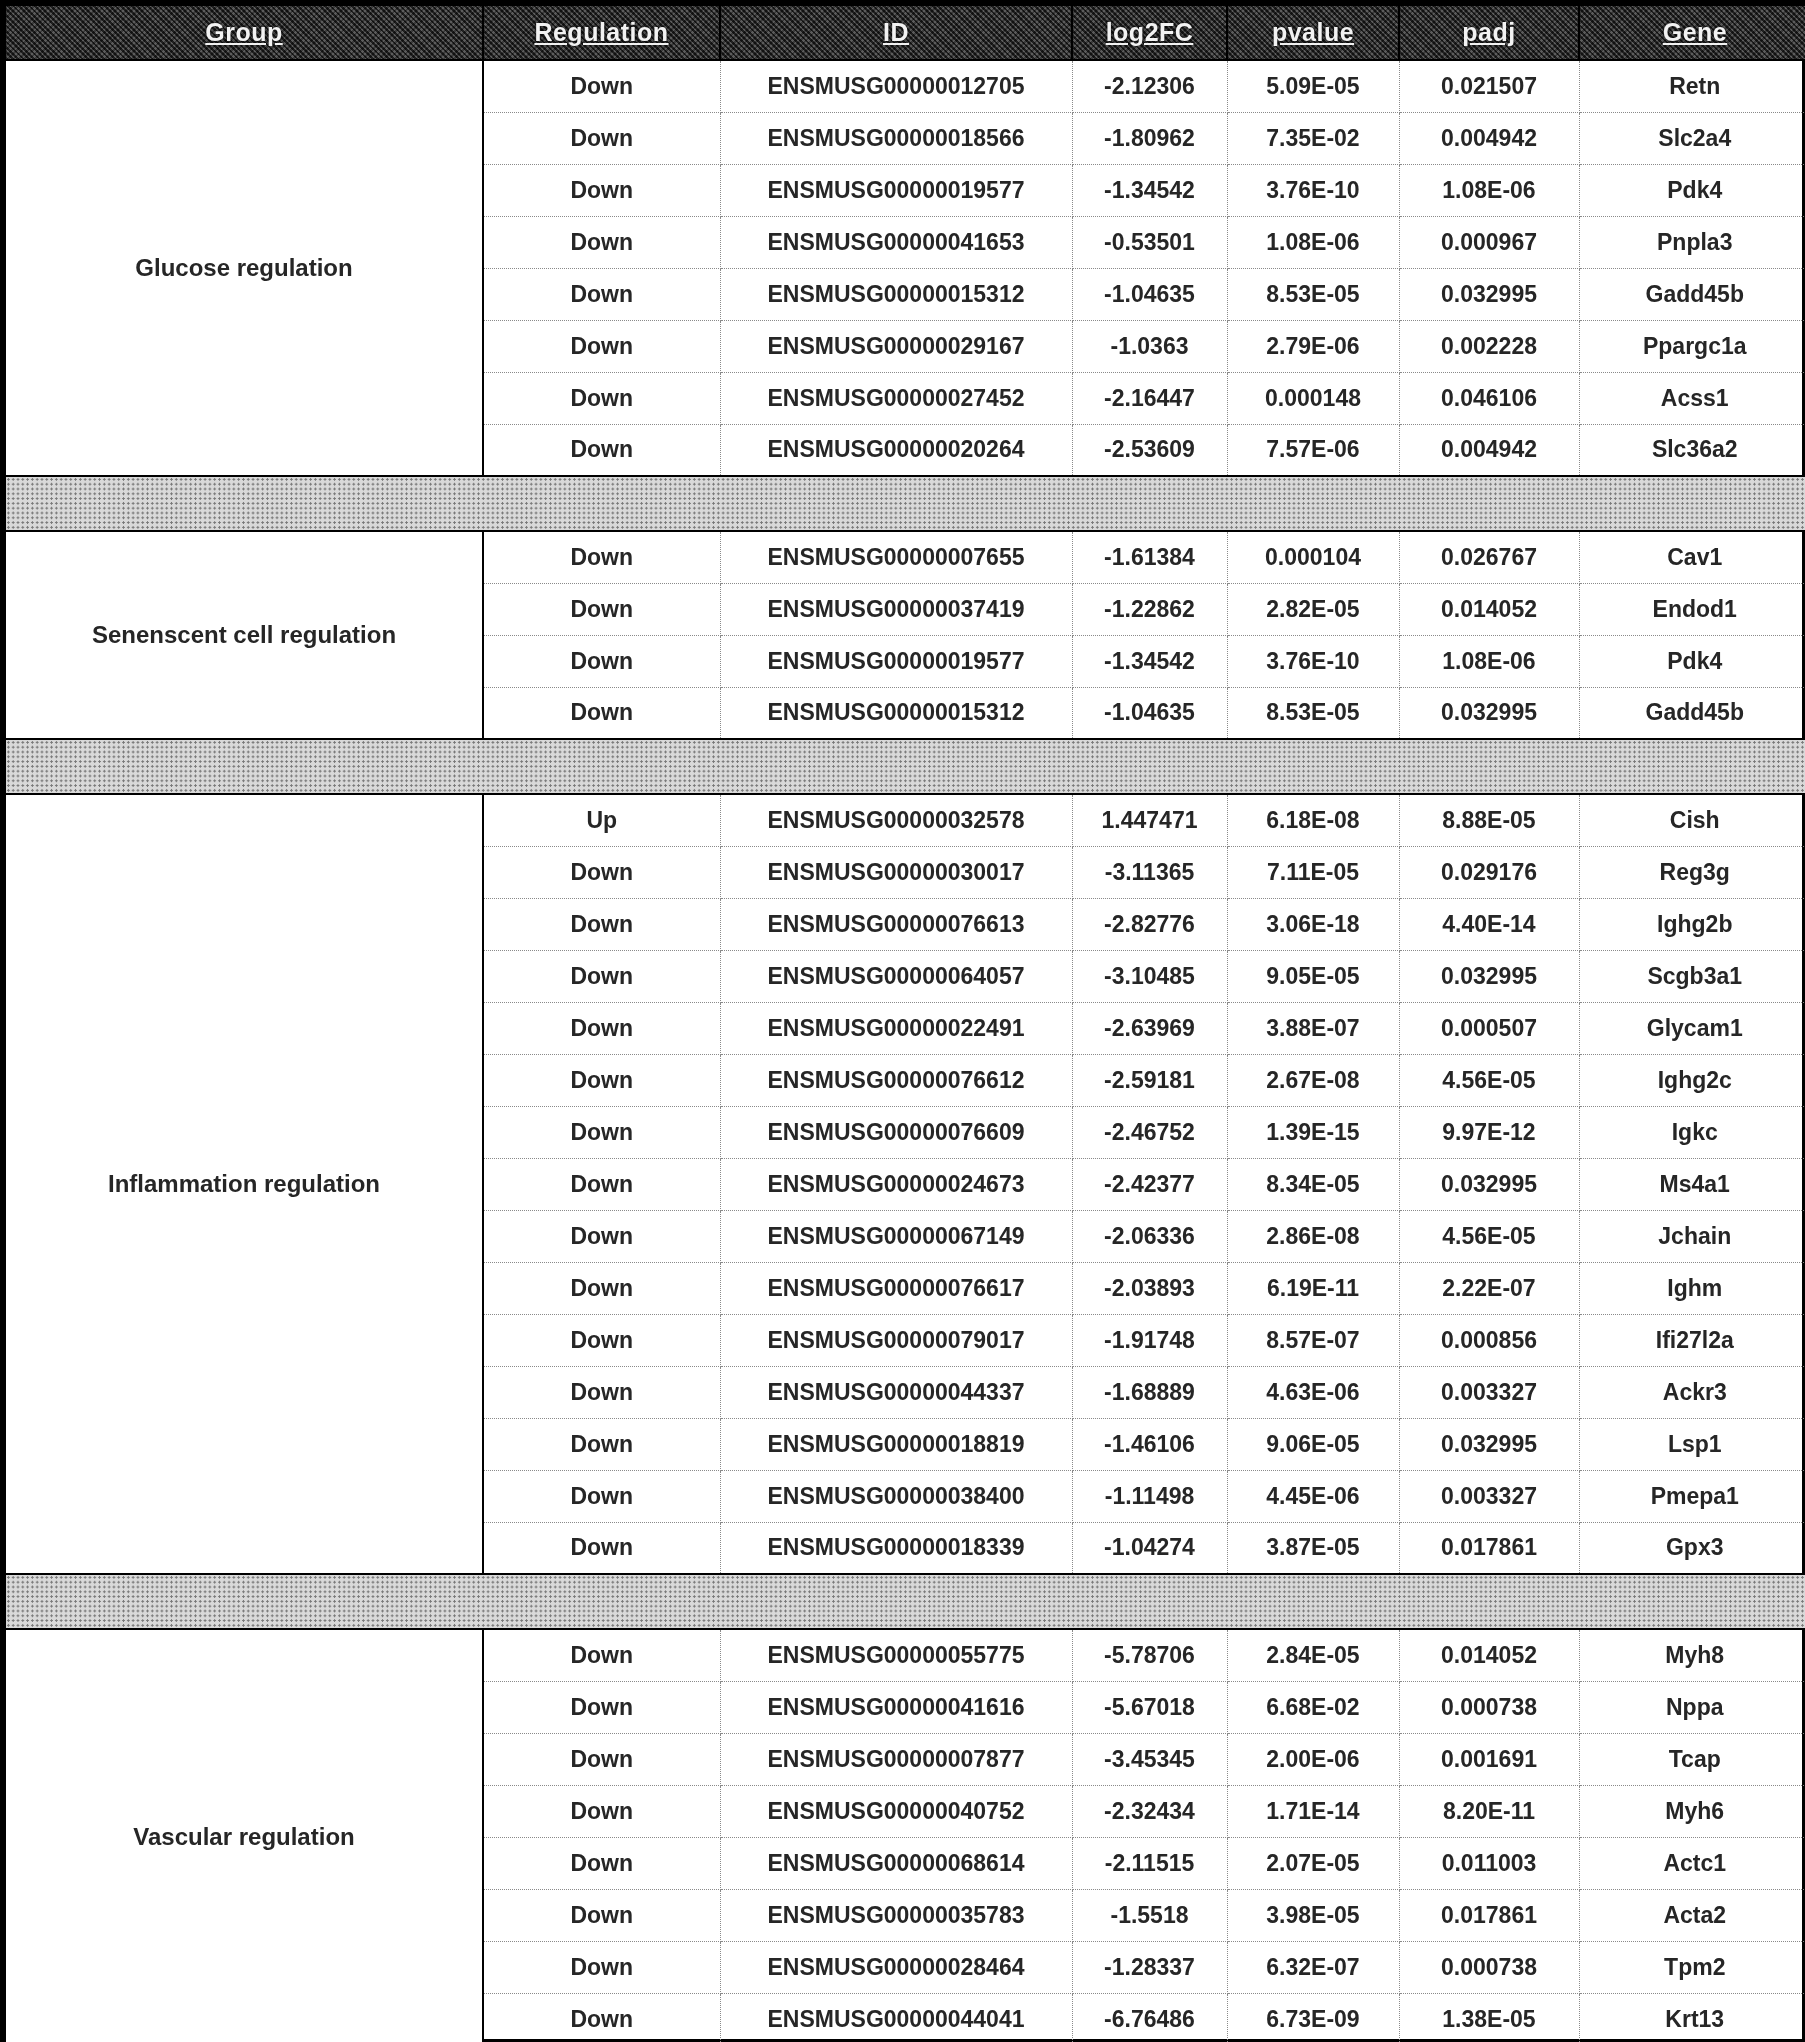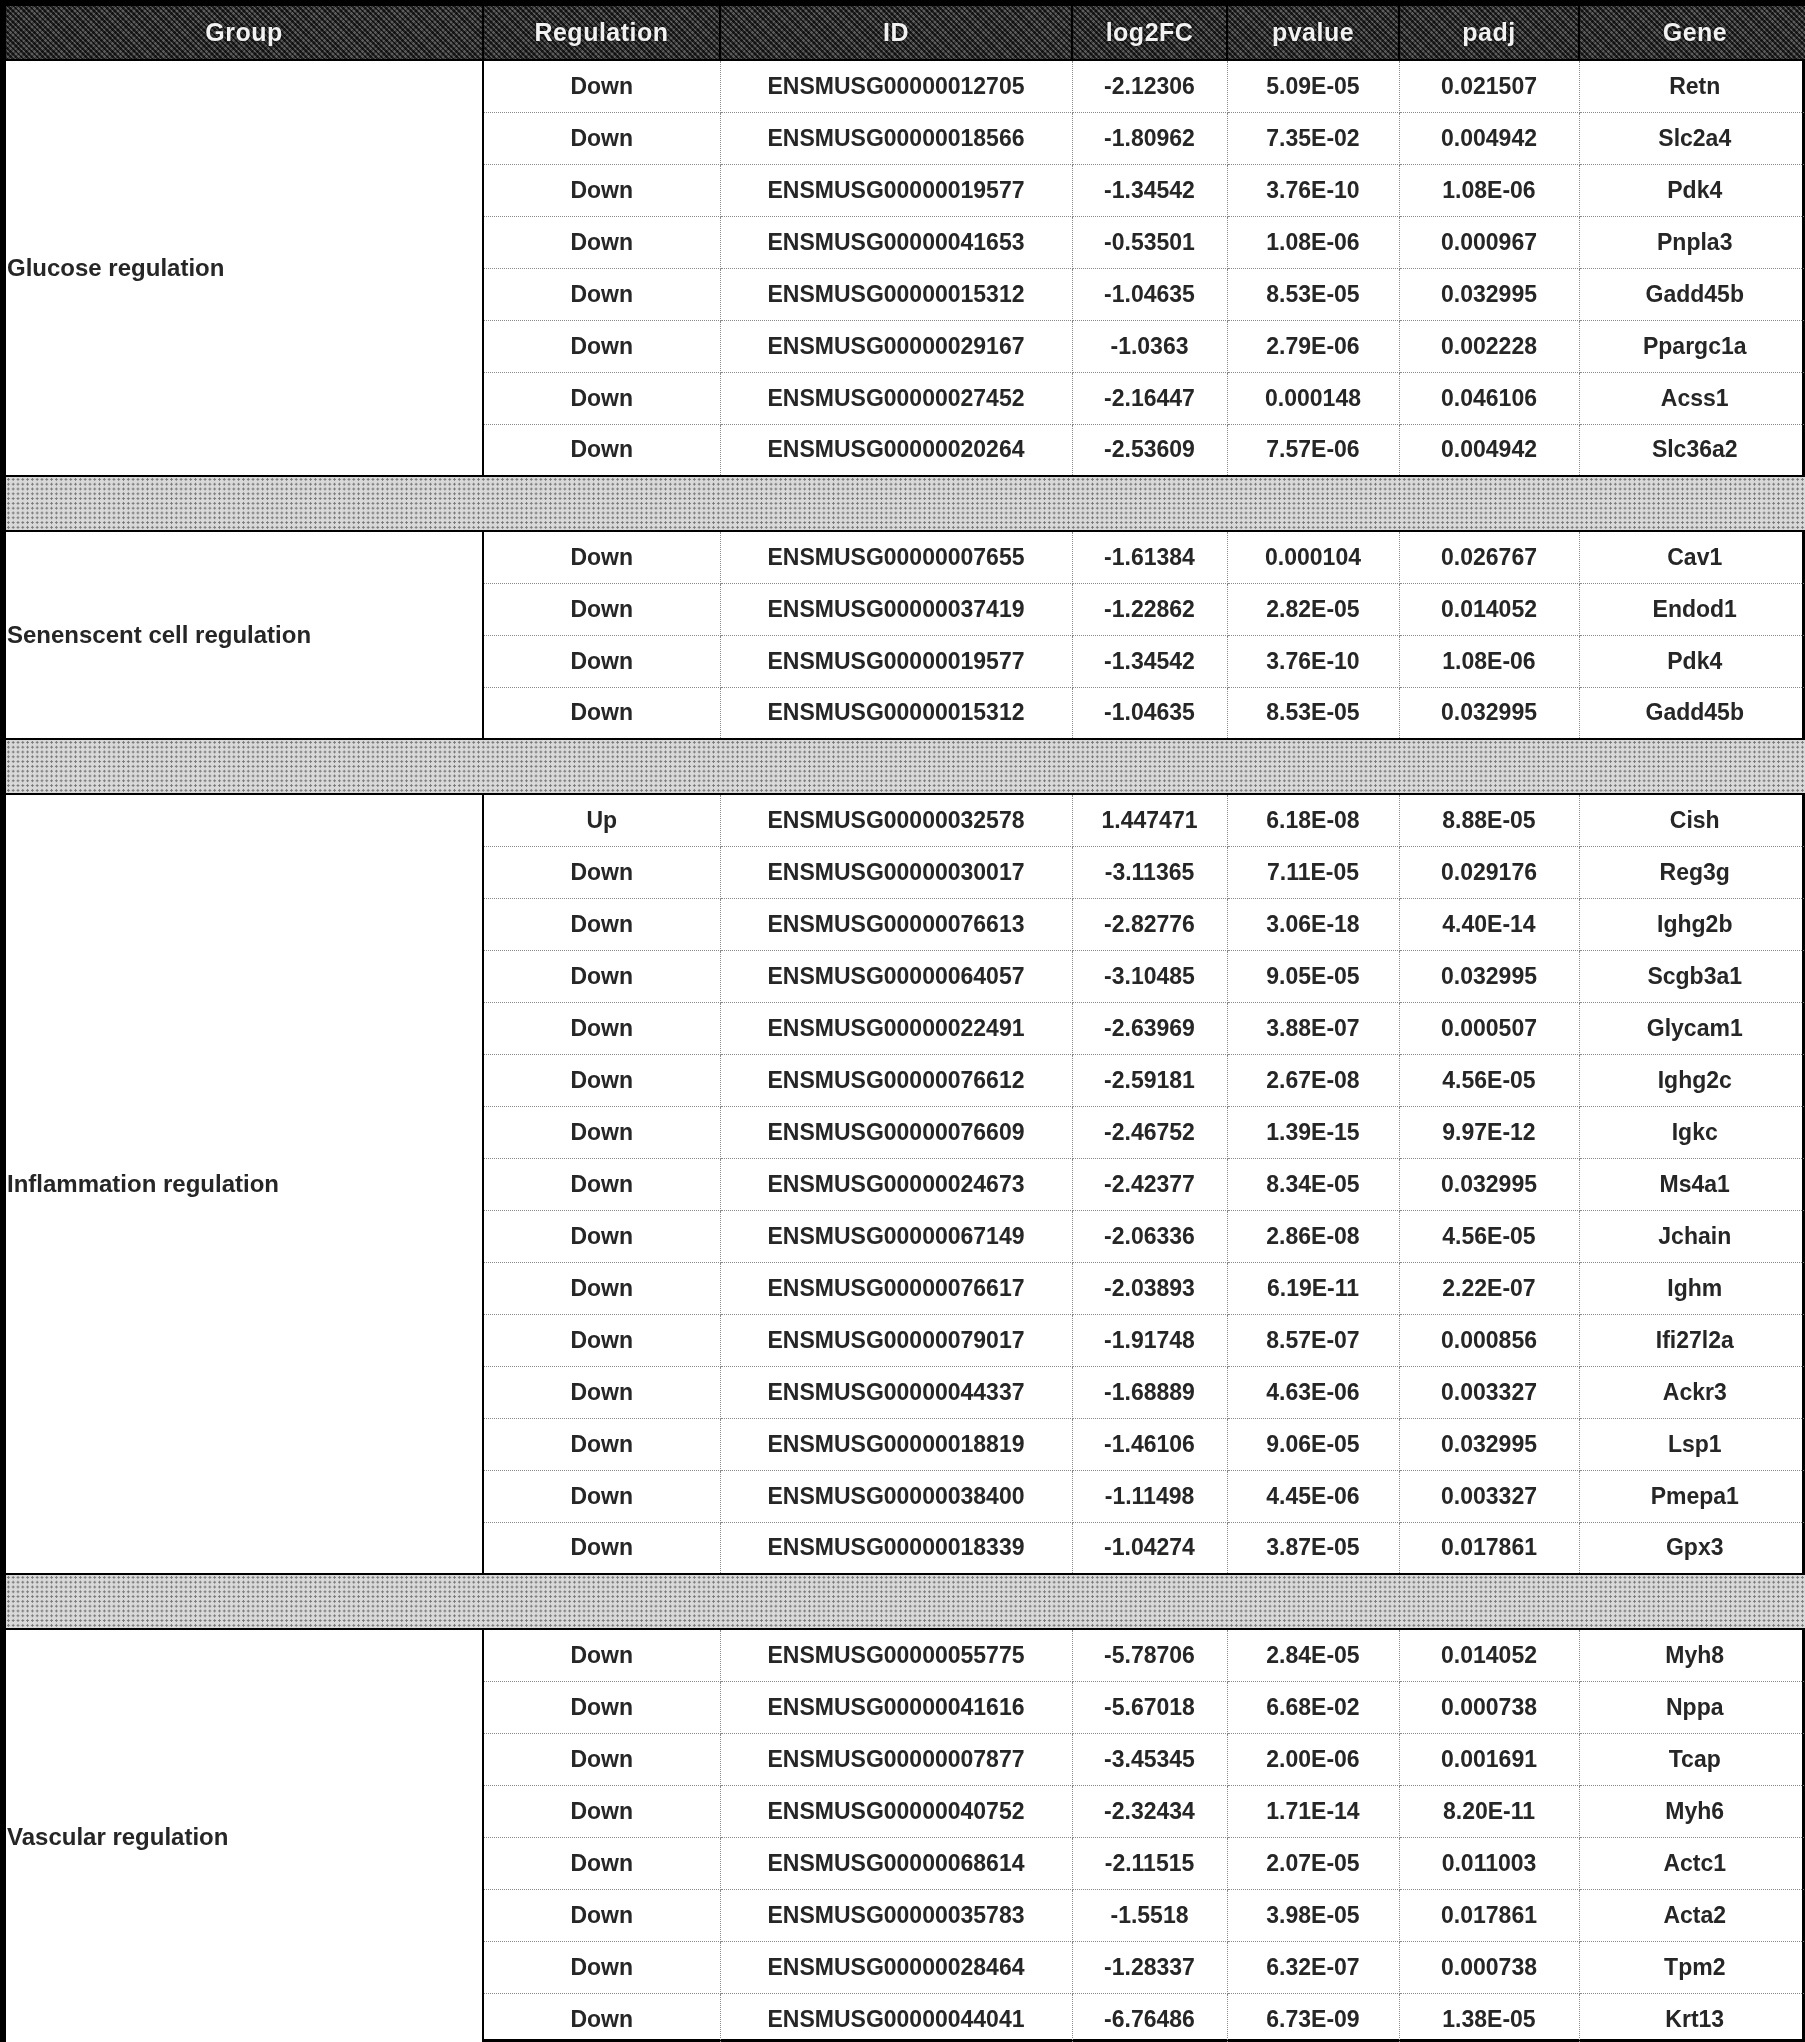--- a/index.html
+++ b/index.html
@@ -25,39 +25,40 @@
     background-image:
       repeating-linear-gradient(45deg, rgba(0,0,0,0.55) 0 1.9px, rgba(255,255,255,0.10) 1.9px 3.8px),
       repeating-linear-gradient(135deg, rgba(0,0,0,0.50) 0 1.9px, transparent 1.9px 3.8px);
     color: #f2f2f2;
     font-size: 25px;
     font-weight: bold;
     text-align: center;
     border: 2.9px solid #000;
     text-shadow: 0 0 3.8px rgba(0,0,0,0.9);
     letter-spacing: 0.5px;
+    text-decoration: underline;
   }
   
   tr.data-row { height: 52px; }
   td.cell {
     border: 1.9px dotted #8a8a8a;
     font-size: 23px;
     color: #262626;
     text-align: center;
     vertical-align: middle;
     padding: 0 3.8px;
     overflow: hidden;
     white-space: nowrap;
     font-weight: 600;
   }
   td.group-cell {
     border: 2.9px solid #000;
     font-size: 24px;
     color: #262626;
-    text-align: left;
+    text-align: center;
     vertical-align: middle;
     font-weight: 600;
     background: #fff;
   }
   
   tr.data-row td.cell:last-child { border-right: 2.9px solid #000; }
   
   tr.separator-row { height: 55px; }
   tr.separator-row td {
     border-top: 2.9px solid #000;

